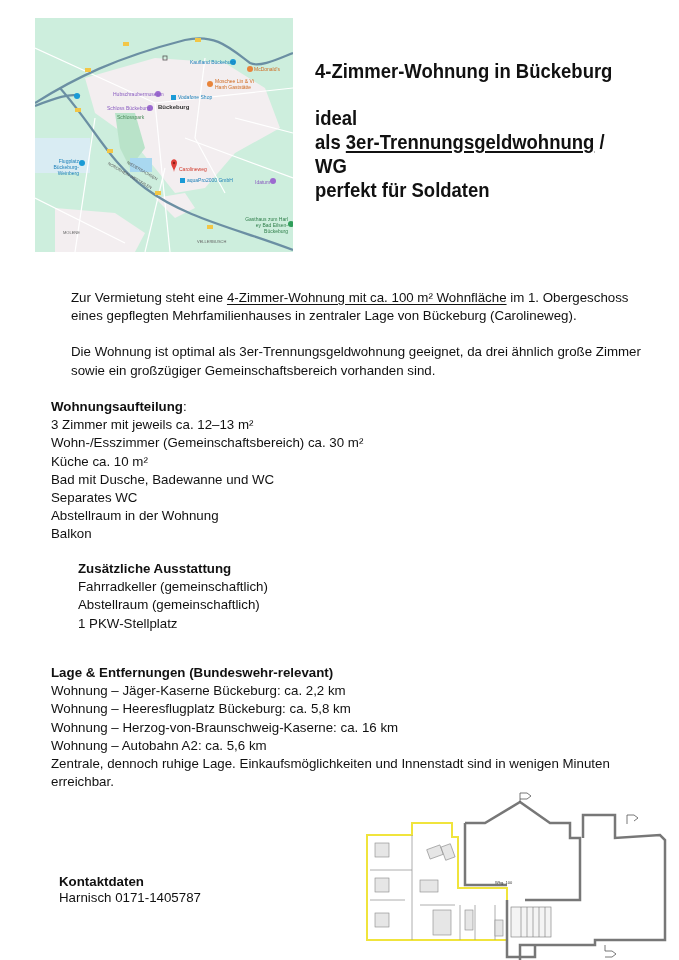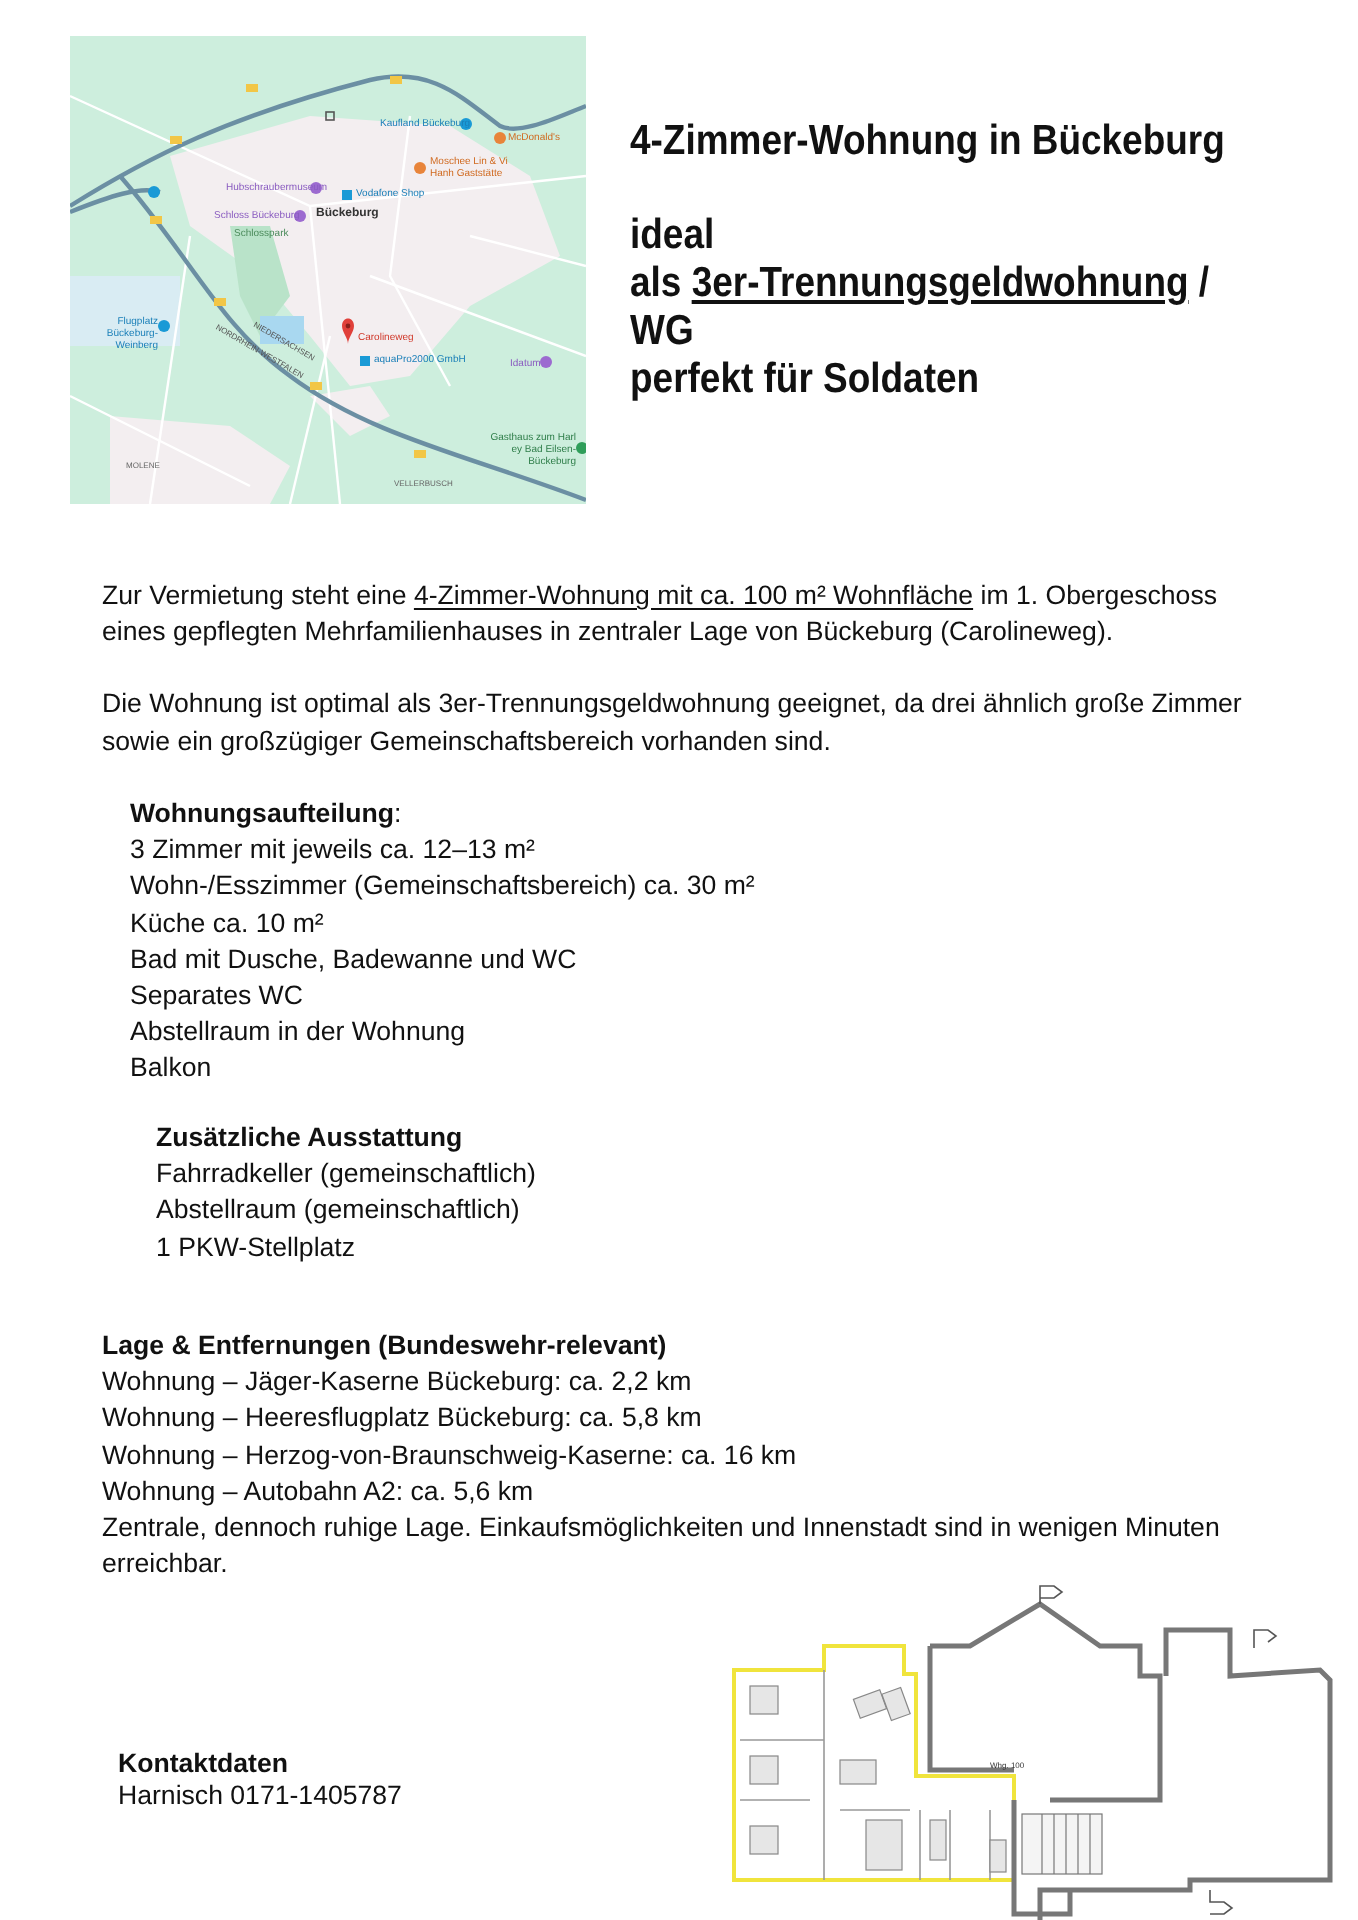--- a/index.html
+++ b/index.html
@@ -101,29 +101,29 @@
 </div>
 
 <div class="title-block">
   <div class="t1">4-Zimmer-Wohnung in Bückeburg</div>
   <div style="height:22px"></div>
   <div class="t2">ideal</div>
   <div class="t2"><span>als </span><span class="u">3er-Trennungsgeldwohnung</span><span> / WG</span></div>
   <div class="t2">perfekt für Soldaten</div>
 </div>
 
-<div class="body-text" style="top:289px;">
+<div class="body-text" style="top:289px;margin-left:20px;">
   <p><span>Zur Vermietung steht eine </span><span class="u">4-Zimmer-Wohnung mit ca. 100 m² Wohnfläche</span><span> im 1. Obergeschoss</span></p>
   <p>eines gepflegten Mehrfamilienhauses in zentraler Lage von Bückeburg (Carolineweg).</p>
   <div class="gap"></div>
   <p>Die Wohnung ist optimal als 3er-Trennungsgeldwohnung geeignet, da drei ähnlich große Zimmer</p>
   <p>sowie ein großzügiger Gemeinschaftsbereich vorhanden sind.</p>
 </div>
 
-<div class="body-text" style="top:398px;margin-left:14px;">
+<div class="body-text" style="top:398px;">
   <p><span class="bold">Wohnungsaufteilung</span><span>:</span></p>
   <p>3 Zimmer mit jeweils ca. 12–13 m²</p>
   <p>Wohn-/Esszimmer (Gemeinschaftsbereich) ca. 30 m²</p>
   <p>Küche ca. 10 m²</p>
   <p>Bad mit Dusche, Badewanne und WC</p>
   <p>Separates WC</p>
   <p>Abstellraum in der Wohnung</p>
   <p>Balkon</p>
 </div>
 

